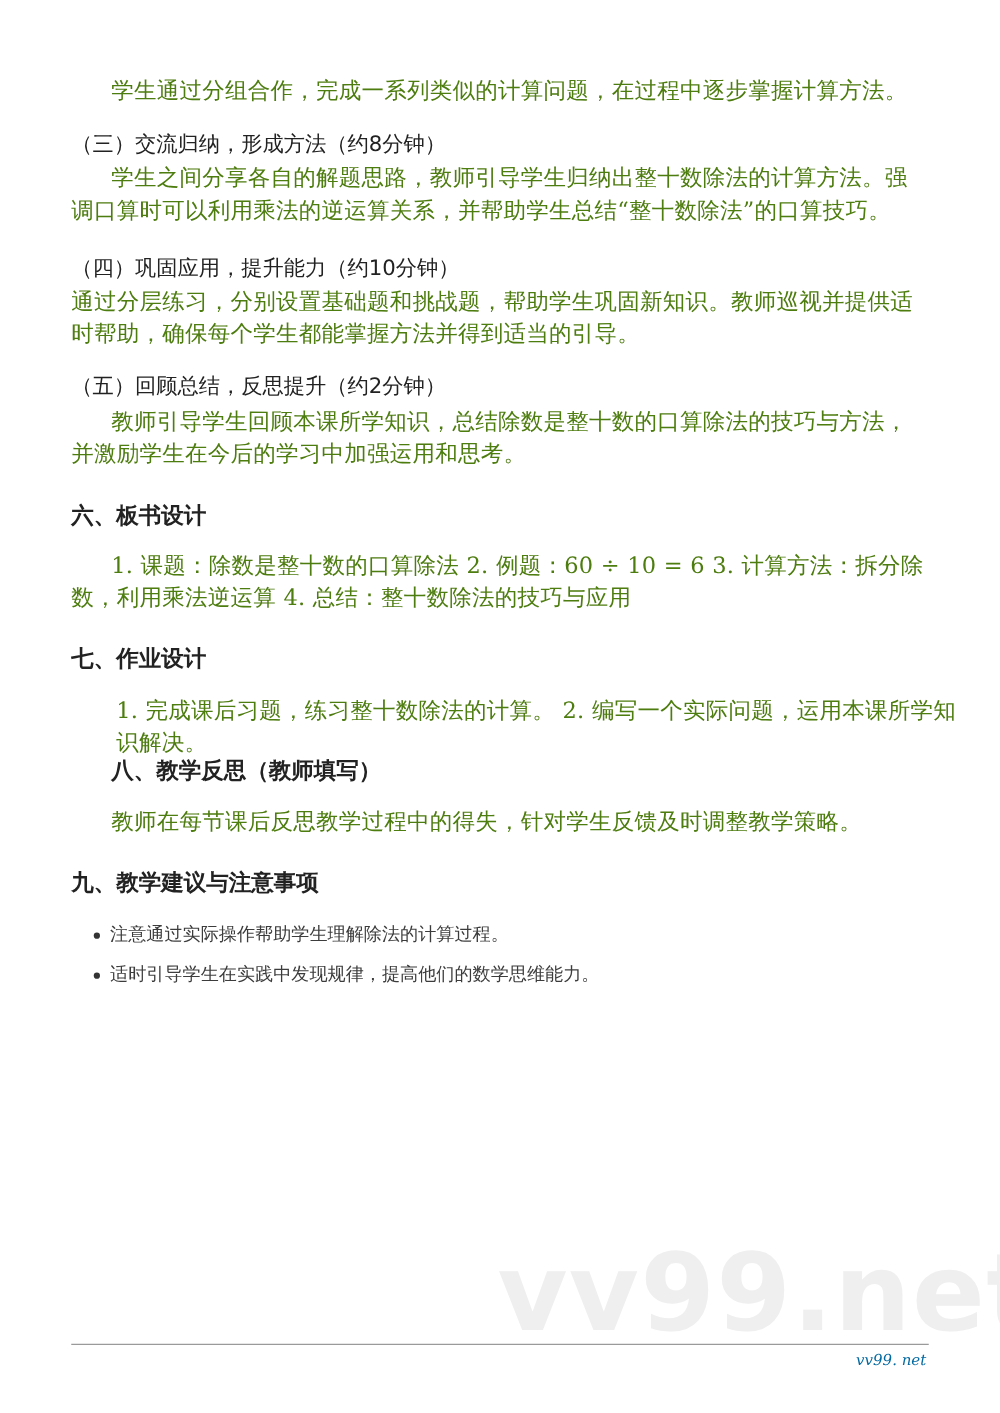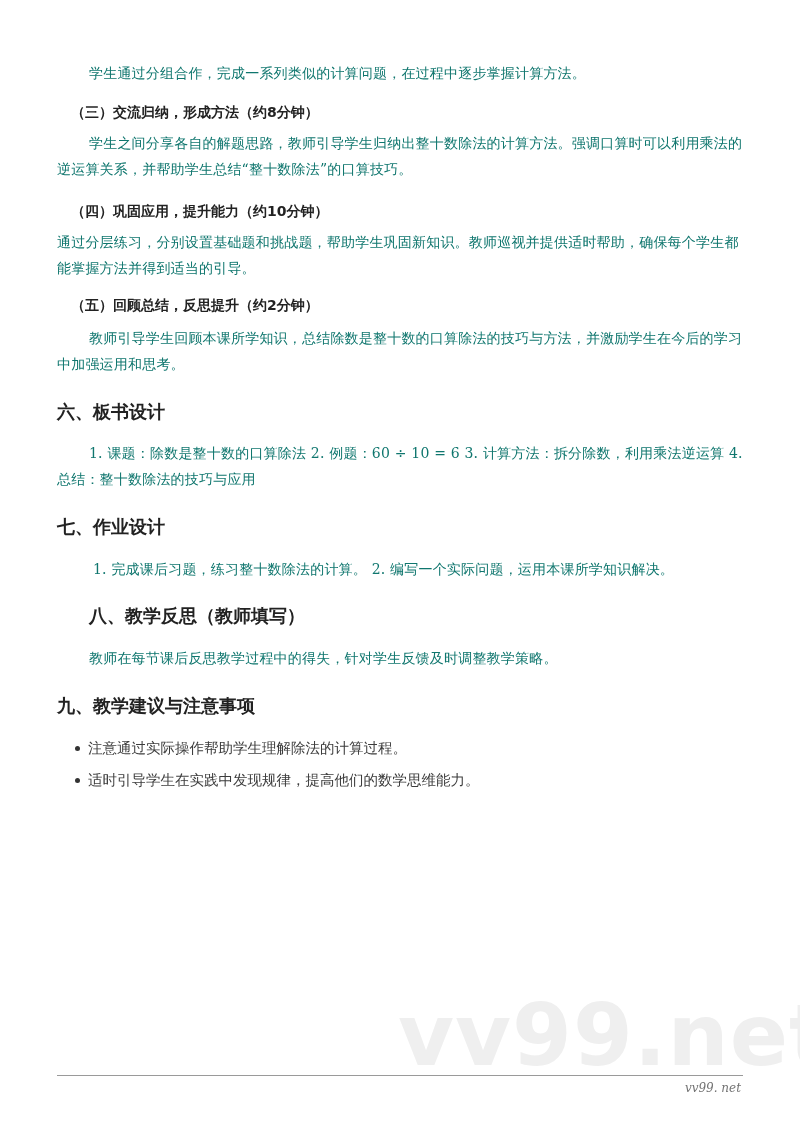--- a/index.html
+++ b/index.html
@@ -4,28 +4,28 @@
 <style>
   html, body { margin: 0; padding: 0; background: #ffffff; }
   body {
     width: 800px; height: 1130px; position: relative; overflow: hidden;
     font-family: "DejaVu Serif", "Liberation Serif", serif;
     color: #3a3a3a;
   }
   .page { position: absolute; left: 57px; top: 0; width: 686px; }
   .p {
     position: absolute; left: 0; width: 686px;
-    font-size: 14px; line-height: 26px; color: #0f766e;
+    font-size: 18px; line-height: 26px; color: #4d7c0f;
     letter-spacing: 0.2px;
   }
   .indent { text-indent: 32px; }
   .sub {
-    position: absolute; left: 14px;
+    position: absolute; left: 0;
     font-family: "DejaVu Sans", "Liberation Sans", sans-serif;
-    font-weight: bold; font-size: 14px; color: #222;
+    font-weight: normal; font-size: 17px; color: #222;
   }
   .h2 {
     position: absolute; left: 0;
     font-family: Liberation Sans, sans-serif;
     font-weight: bold; font-size: 18px; color: #222;
   }
   .bullets { position: absolute; left: 18px; top: 735px; margin: 0; padding: 0; list-style: none; font-family: Liberation Serif, serif; }
   .bullets li {
     font-size: 14.5px; color: #3c3c3c; height: 32px; line-height: 26px;
     display: flex; align-items: flex-start;
@@ -33,21 +33,21 @@
   .bullet-dot { width: 5px; height: 5px; border-radius: 50%; background: #333; margin: 11px 8px 0 0; flex: none; }
   .watermark {
     position: absolute; left: 368px; top: 985px;
     font-family: "DejaVu Sans", "Liberation Sans", sans-serif;
     font-weight: bold; font-size: 86px; color: #efefef; letter-spacing: 1px; margin-left: 30px;
   }
   .footer-line { position: absolute; left: 57px; top: 1075px; width: 686px; height: 1px; background: #9a9a9a; }
   .footer-text {
     position: absolute; right: 59px; top: 1081px;
     font-family: "DejaVu Serif", "Liberation Serif", serif;
-    font-style: italic; font-size: 12px; color: #737373;
+    font-style: italic; font-size: 12px; color: #0369a1;
   }
 </style>
 </head>
 <body>
 
 <div class="page">
   <div class="p indent" style="top:60px;">学生通过分组合作，完成一系列类似的计算问题，在过程中逐步掌握计算方法。</div>
 
   <div class="sub" style="top:104px;">（三）交流归纳，形成方法（约8分钟）</div>
   <div class="p indent" style="top:130px;">学生之间分享各自的解题思路，教师引导学生归纳出整十数除法的计算方法。强调口算时可以利用乘法的逆运算关系，并帮助学生总结“整十数除法”的口算技巧。</div>

